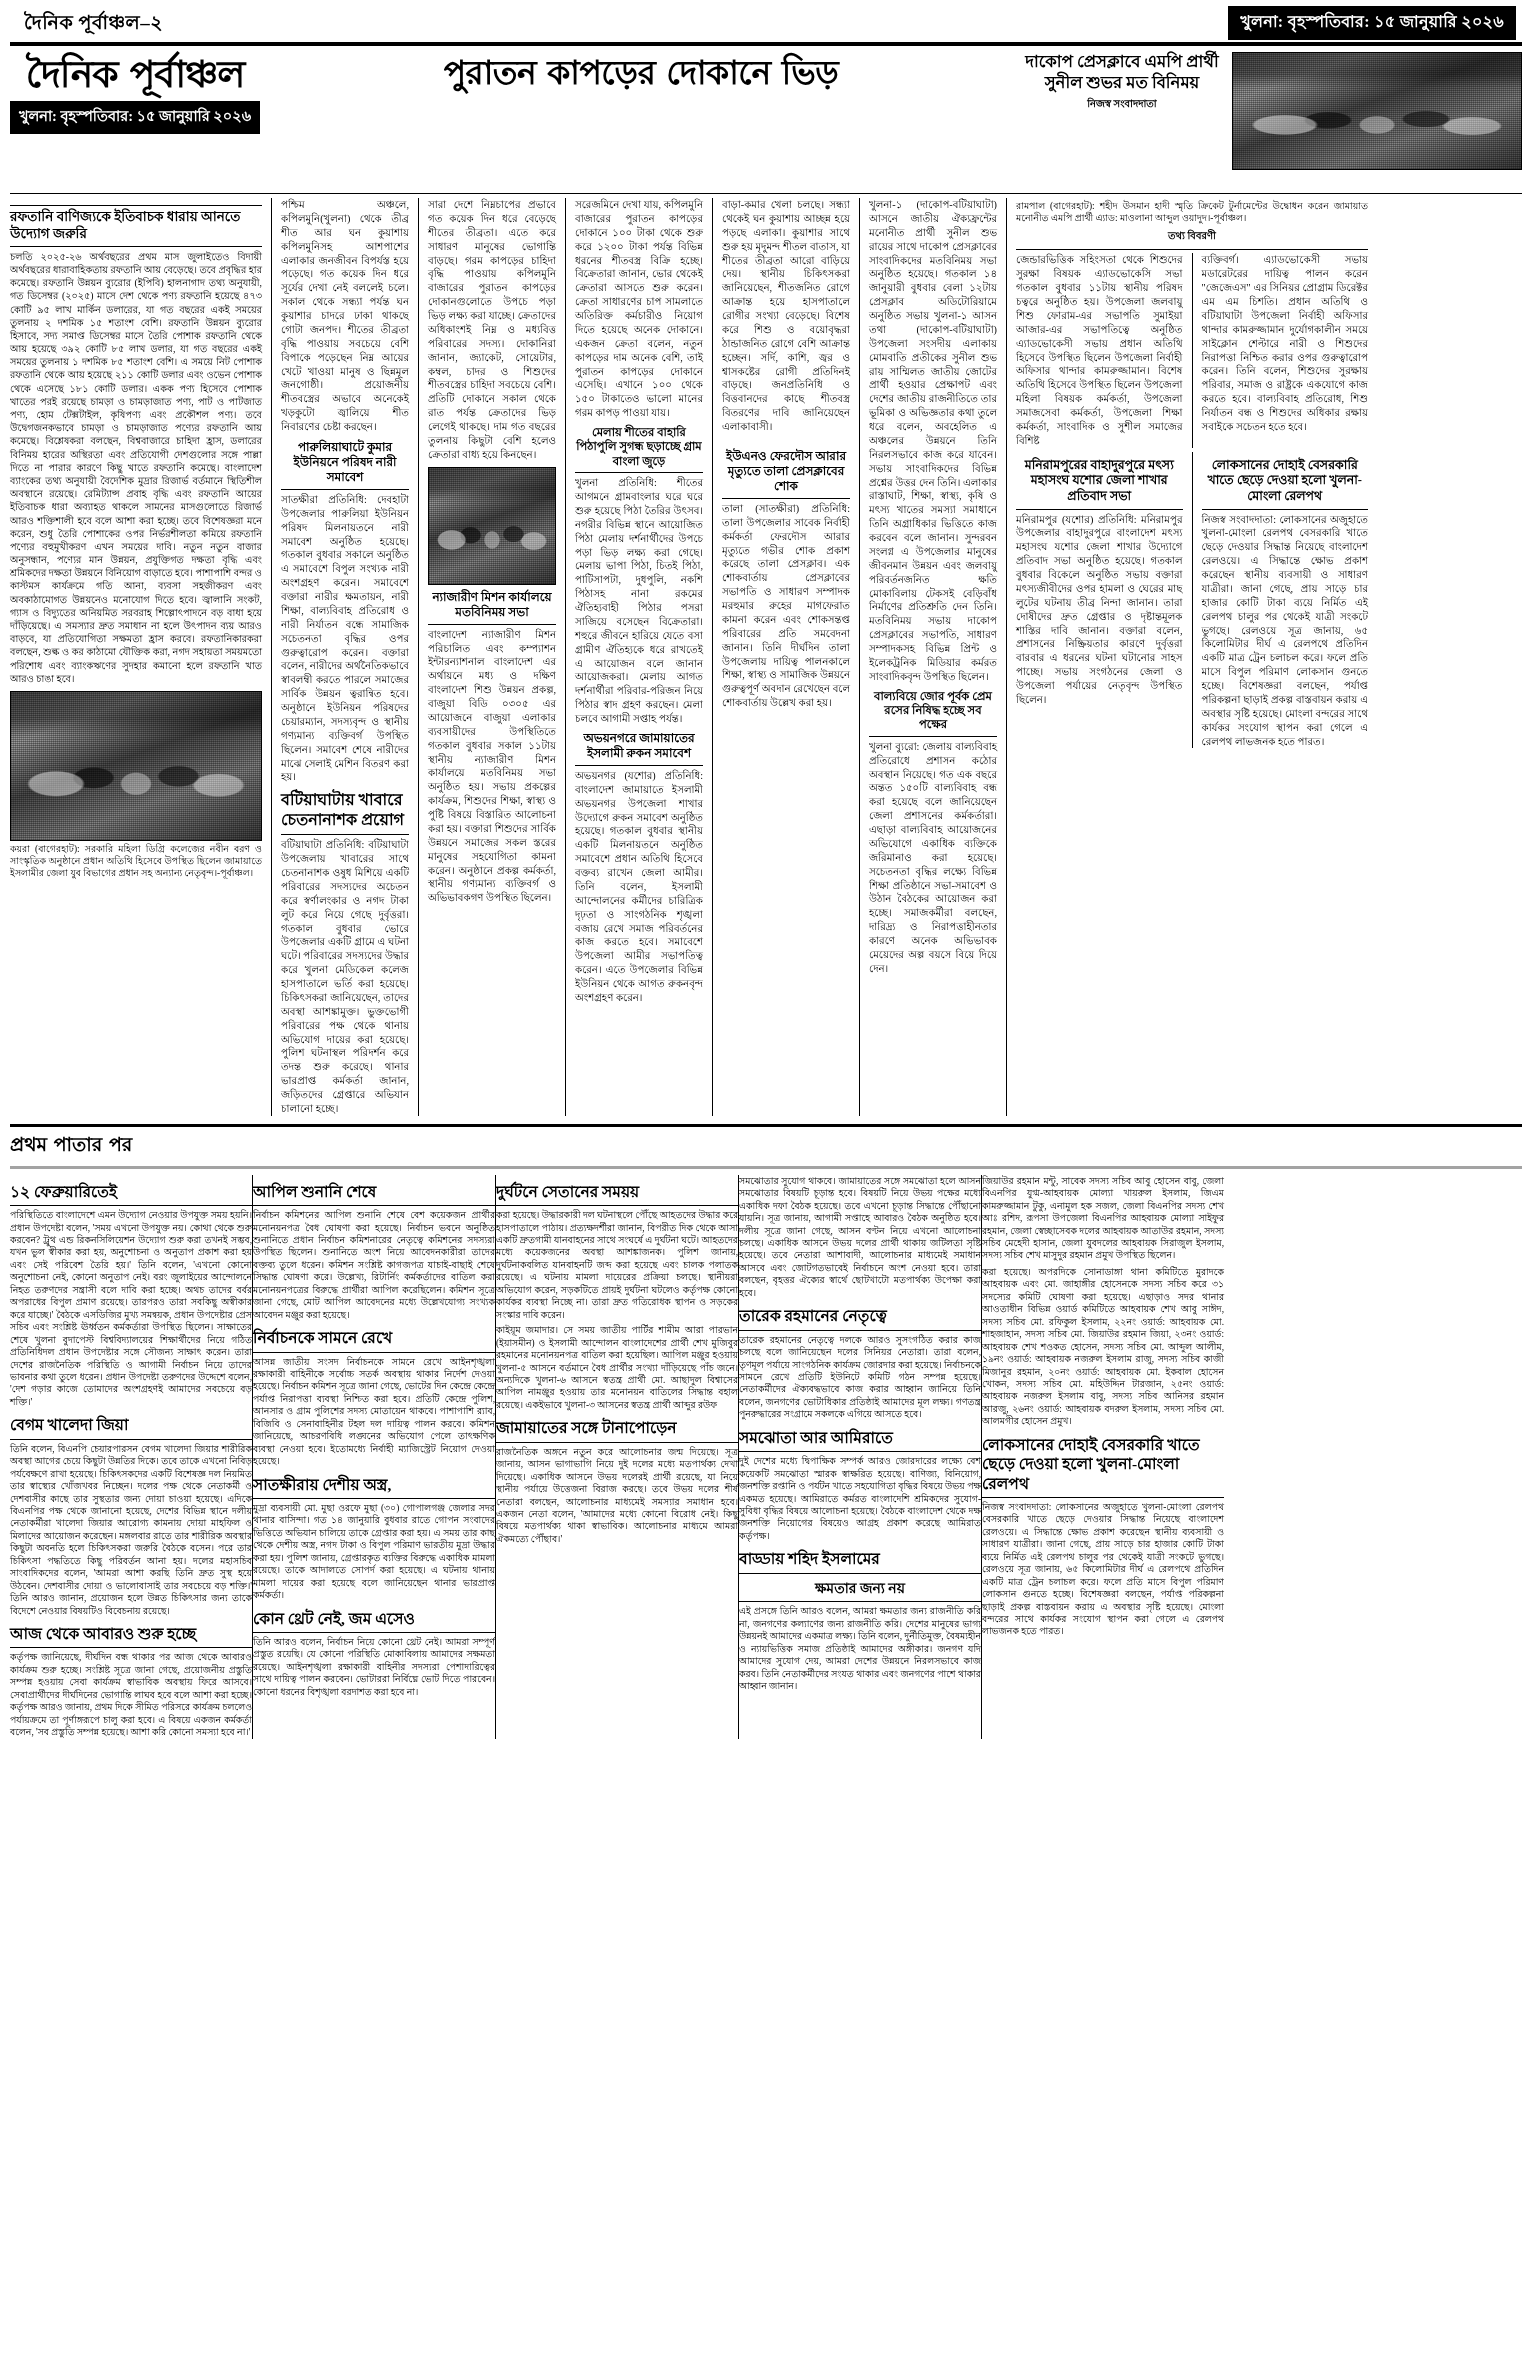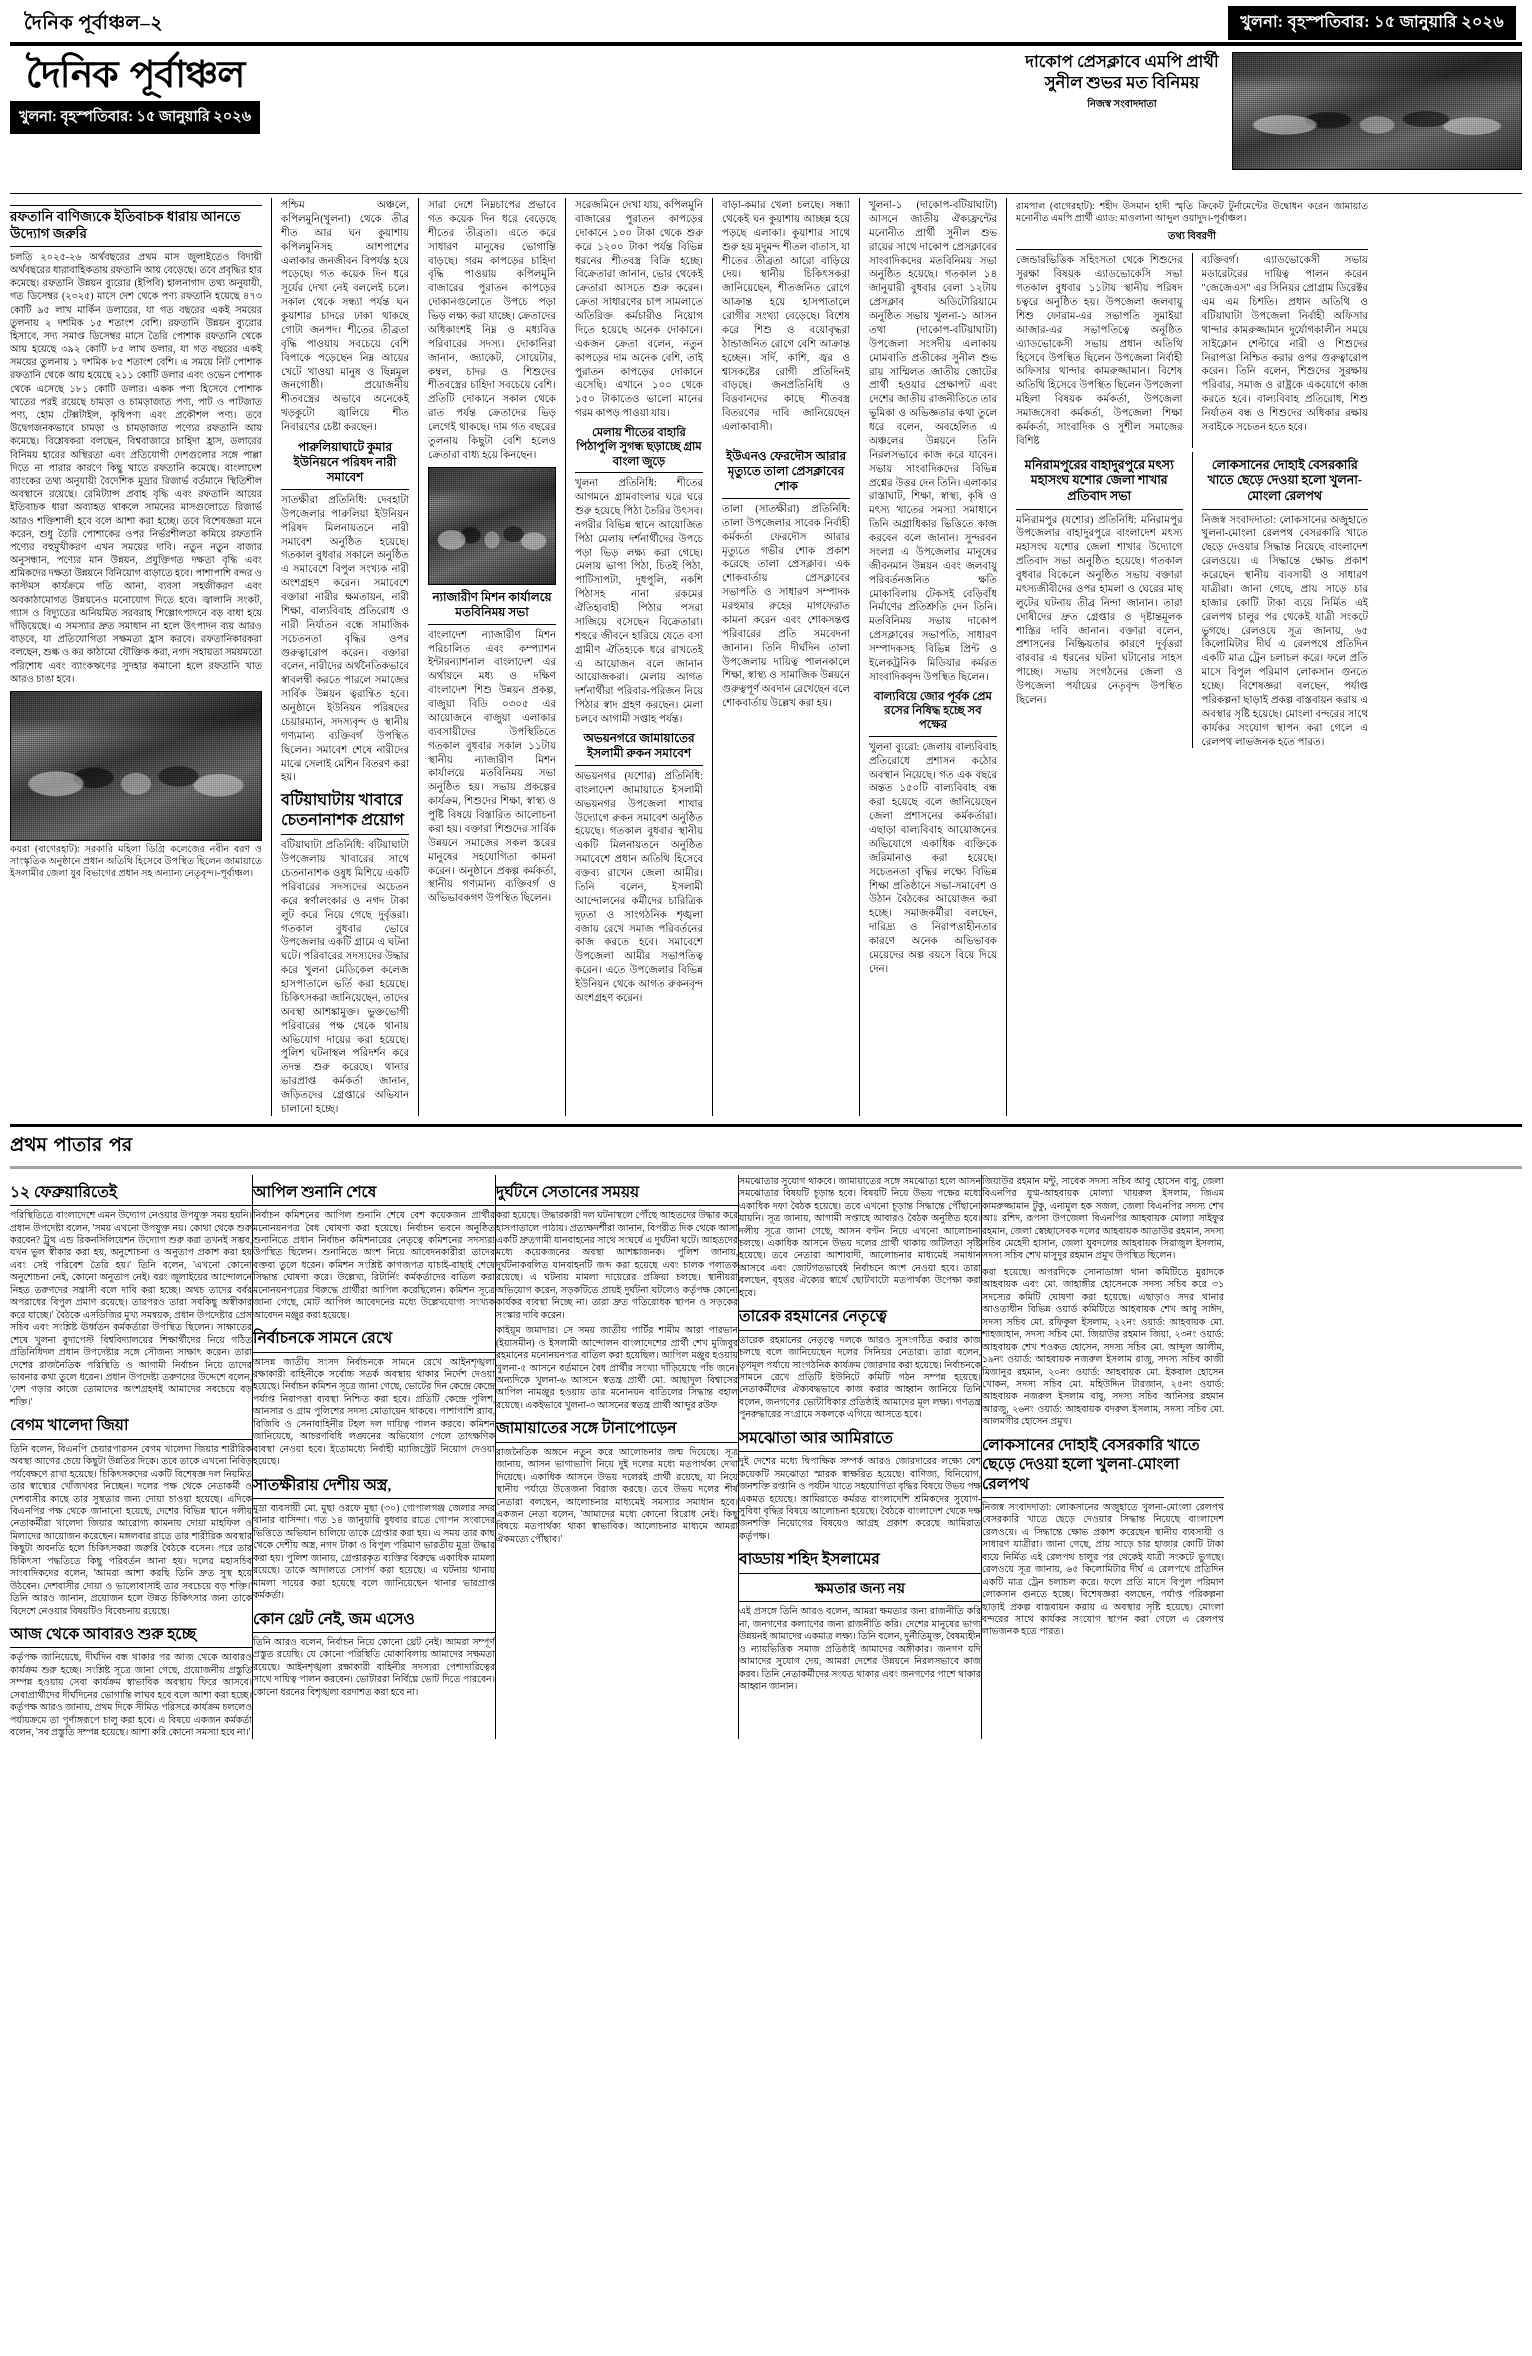--- a/index.html
+++ b/index.html
@@ -103,20 +103,21 @@
   </div>
   <div class="rule-thick"></div>
 
   <div class="header">
     <div class="hdr-left">
       <div class="logo">দৈনিক পূর্বাঞ্চল</div>
       <div class="logo-date">খুলনা: বৃহস্পতিবার: ১৫ জানুয়ারি ২০২৬</div>
     </div>
 
     <div class="hdr-mid">
+      <div class="hl2">পুরাতন কাপড়ের দোকানে ভিড়</div>
     </div>
 
     <div class="hdr-right">
       <div class="mini">দাকোপ প্রেসক্লাবে এমপি প্রার্থী সুনীল শুভর মত বিনিময়</div>
       <div class="byline" style="margin-top:3px">নিজস্ব সংবাদদাতা</div>
     </div>
 
     <div class="hdr-photo">
       <div class="photo" style="height:118px"></div>
     </div>

